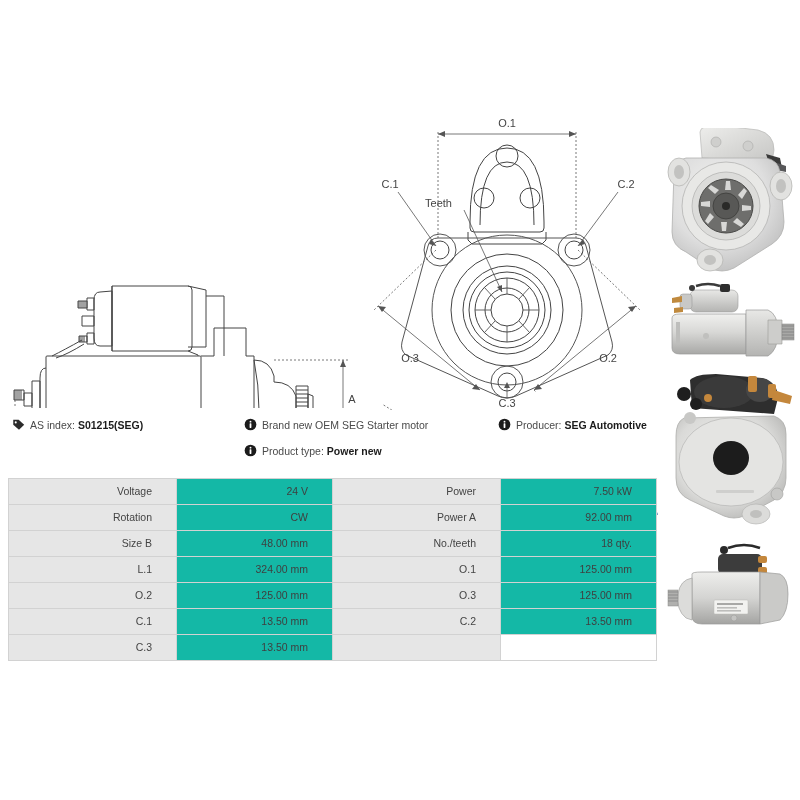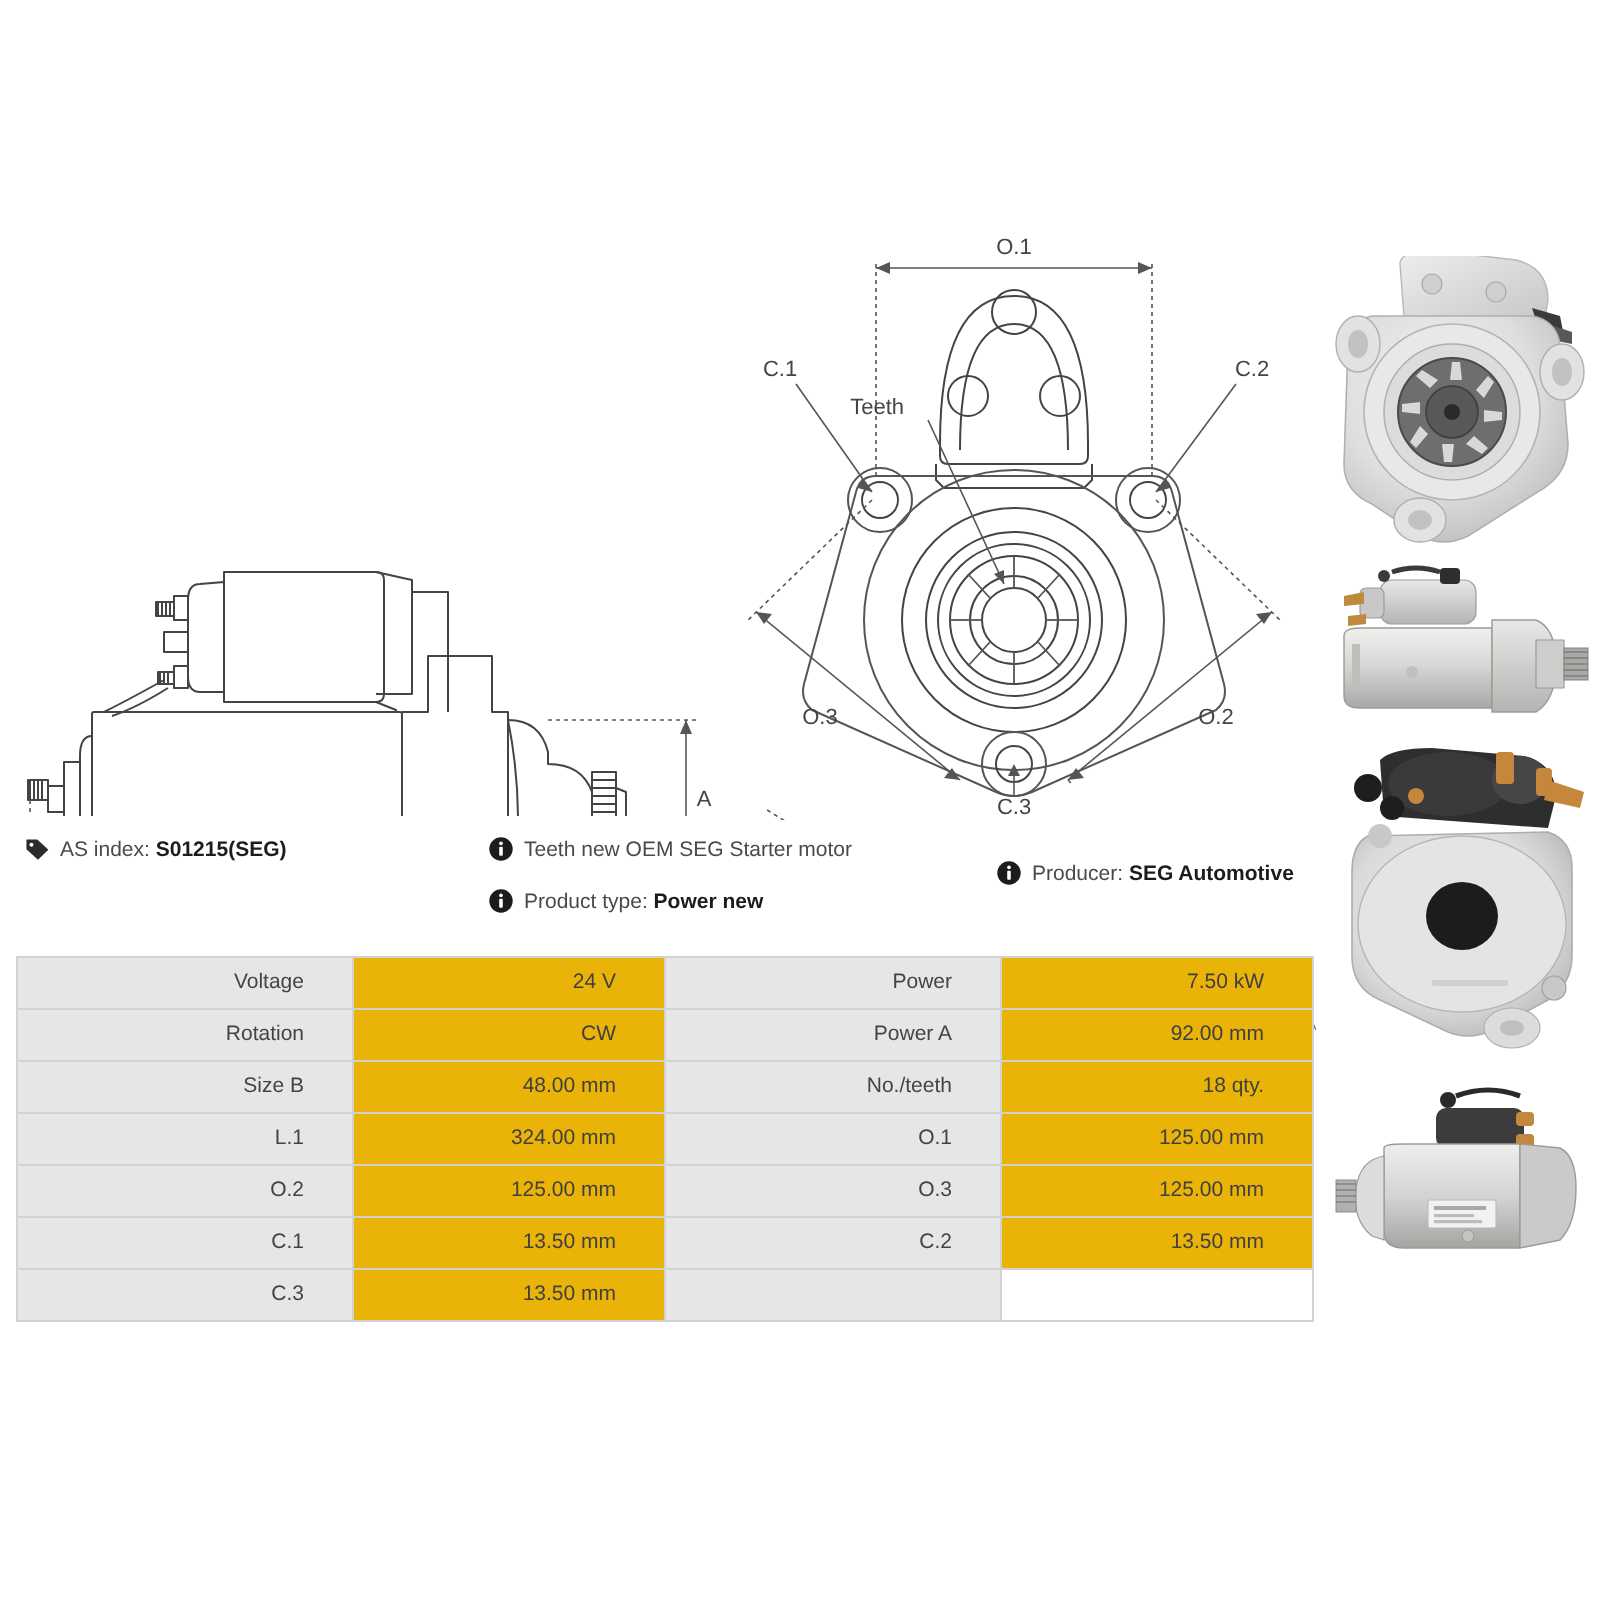--- a/index.html
+++ b/index.html
@@ -40,21 +40,21 @@
 
   
   #meta {
     position: absolute;
     left: 0; top: 418px;
     width: 662px; height: 58px;
   }
   .meta-col { position: absolute; top: 0; }
   .meta-col.c1 { left: 12px;  width: 230px; }
   .meta-col.c2 { left: 244px; width: 250px; }
-  .meta-col.c3 { left: 498px; width: 164px; margin-top: 12px; }
+  .meta-col.c3 { left: 498px; width: 164px; }
 
   .meta-line {
     display: flex;
     align-items: flex-start;
     font-size: 10.5px;
     line-height: 13px;
     color: #4a4a4a;
     height: 26px;
   }
   .meta-line .mtext { padding-top: 1px; white-space: nowrap; }
@@ -99,21 +99,21 @@
     vertical-align: middle;
     height: 17px;
     color: #4a4a4a;
     line-height: 12.5px;
   }
   #spec-table td.lbl {
     background: #e6e6e6;
     color: #444444;
   }
   #spec-table td.val {
-    background: #eab308;
+    background: #14b8a6;
     color: #3f3f3f;
   }
   #spec-table td.empty-lbl { background: #e6e6e6; }
   #spec-table td.empty-val { background: #ffffff; }
   .col-l { width: 168px; }
   .col-v { width: 156px; }
 </style>
 </head>
 <body>
 
@@ -537,21 +537,21 @@
 
   <div class="meta-col c2">
     <div class="meta-line">
       <span class="ic">
         <svg width="13" height="13" viewBox="0 0 16 16">
           <circle cx="8" cy="8" r="7.2" fill="#1c1c1c"></circle>
           <circle cx="8" cy="4.5" r="1.15" fill="#ffffff"></circle>
           <rect x="6.9" y="6.6" width="2.2" height="5.6" rx="0.6" fill="#ffffff"></rect>
         </svg>
       </span>
-      <span class="mtext">Teeth new OEM SEG Starter motor</span>
+      <span class="mtext">Brand new OEM SEG Starter motor</span>
     </div>
     <div class="meta-line">
       <span class="ic">
         <svg width="13" height="13" viewBox="0 0 16 16">
           <circle cx="8" cy="8" r="7.2" fill="#1c1c1c"></circle>
           <circle cx="8" cy="4.5" r="1.15" fill="#ffffff"></circle>
           <rect x="6.9" y="6.6" width="2.2" height="5.6" rx="0.6" fill="#ffffff"></rect>
         </svg>
       </span>
       <span class="mtext"><span>Product type:</span>

